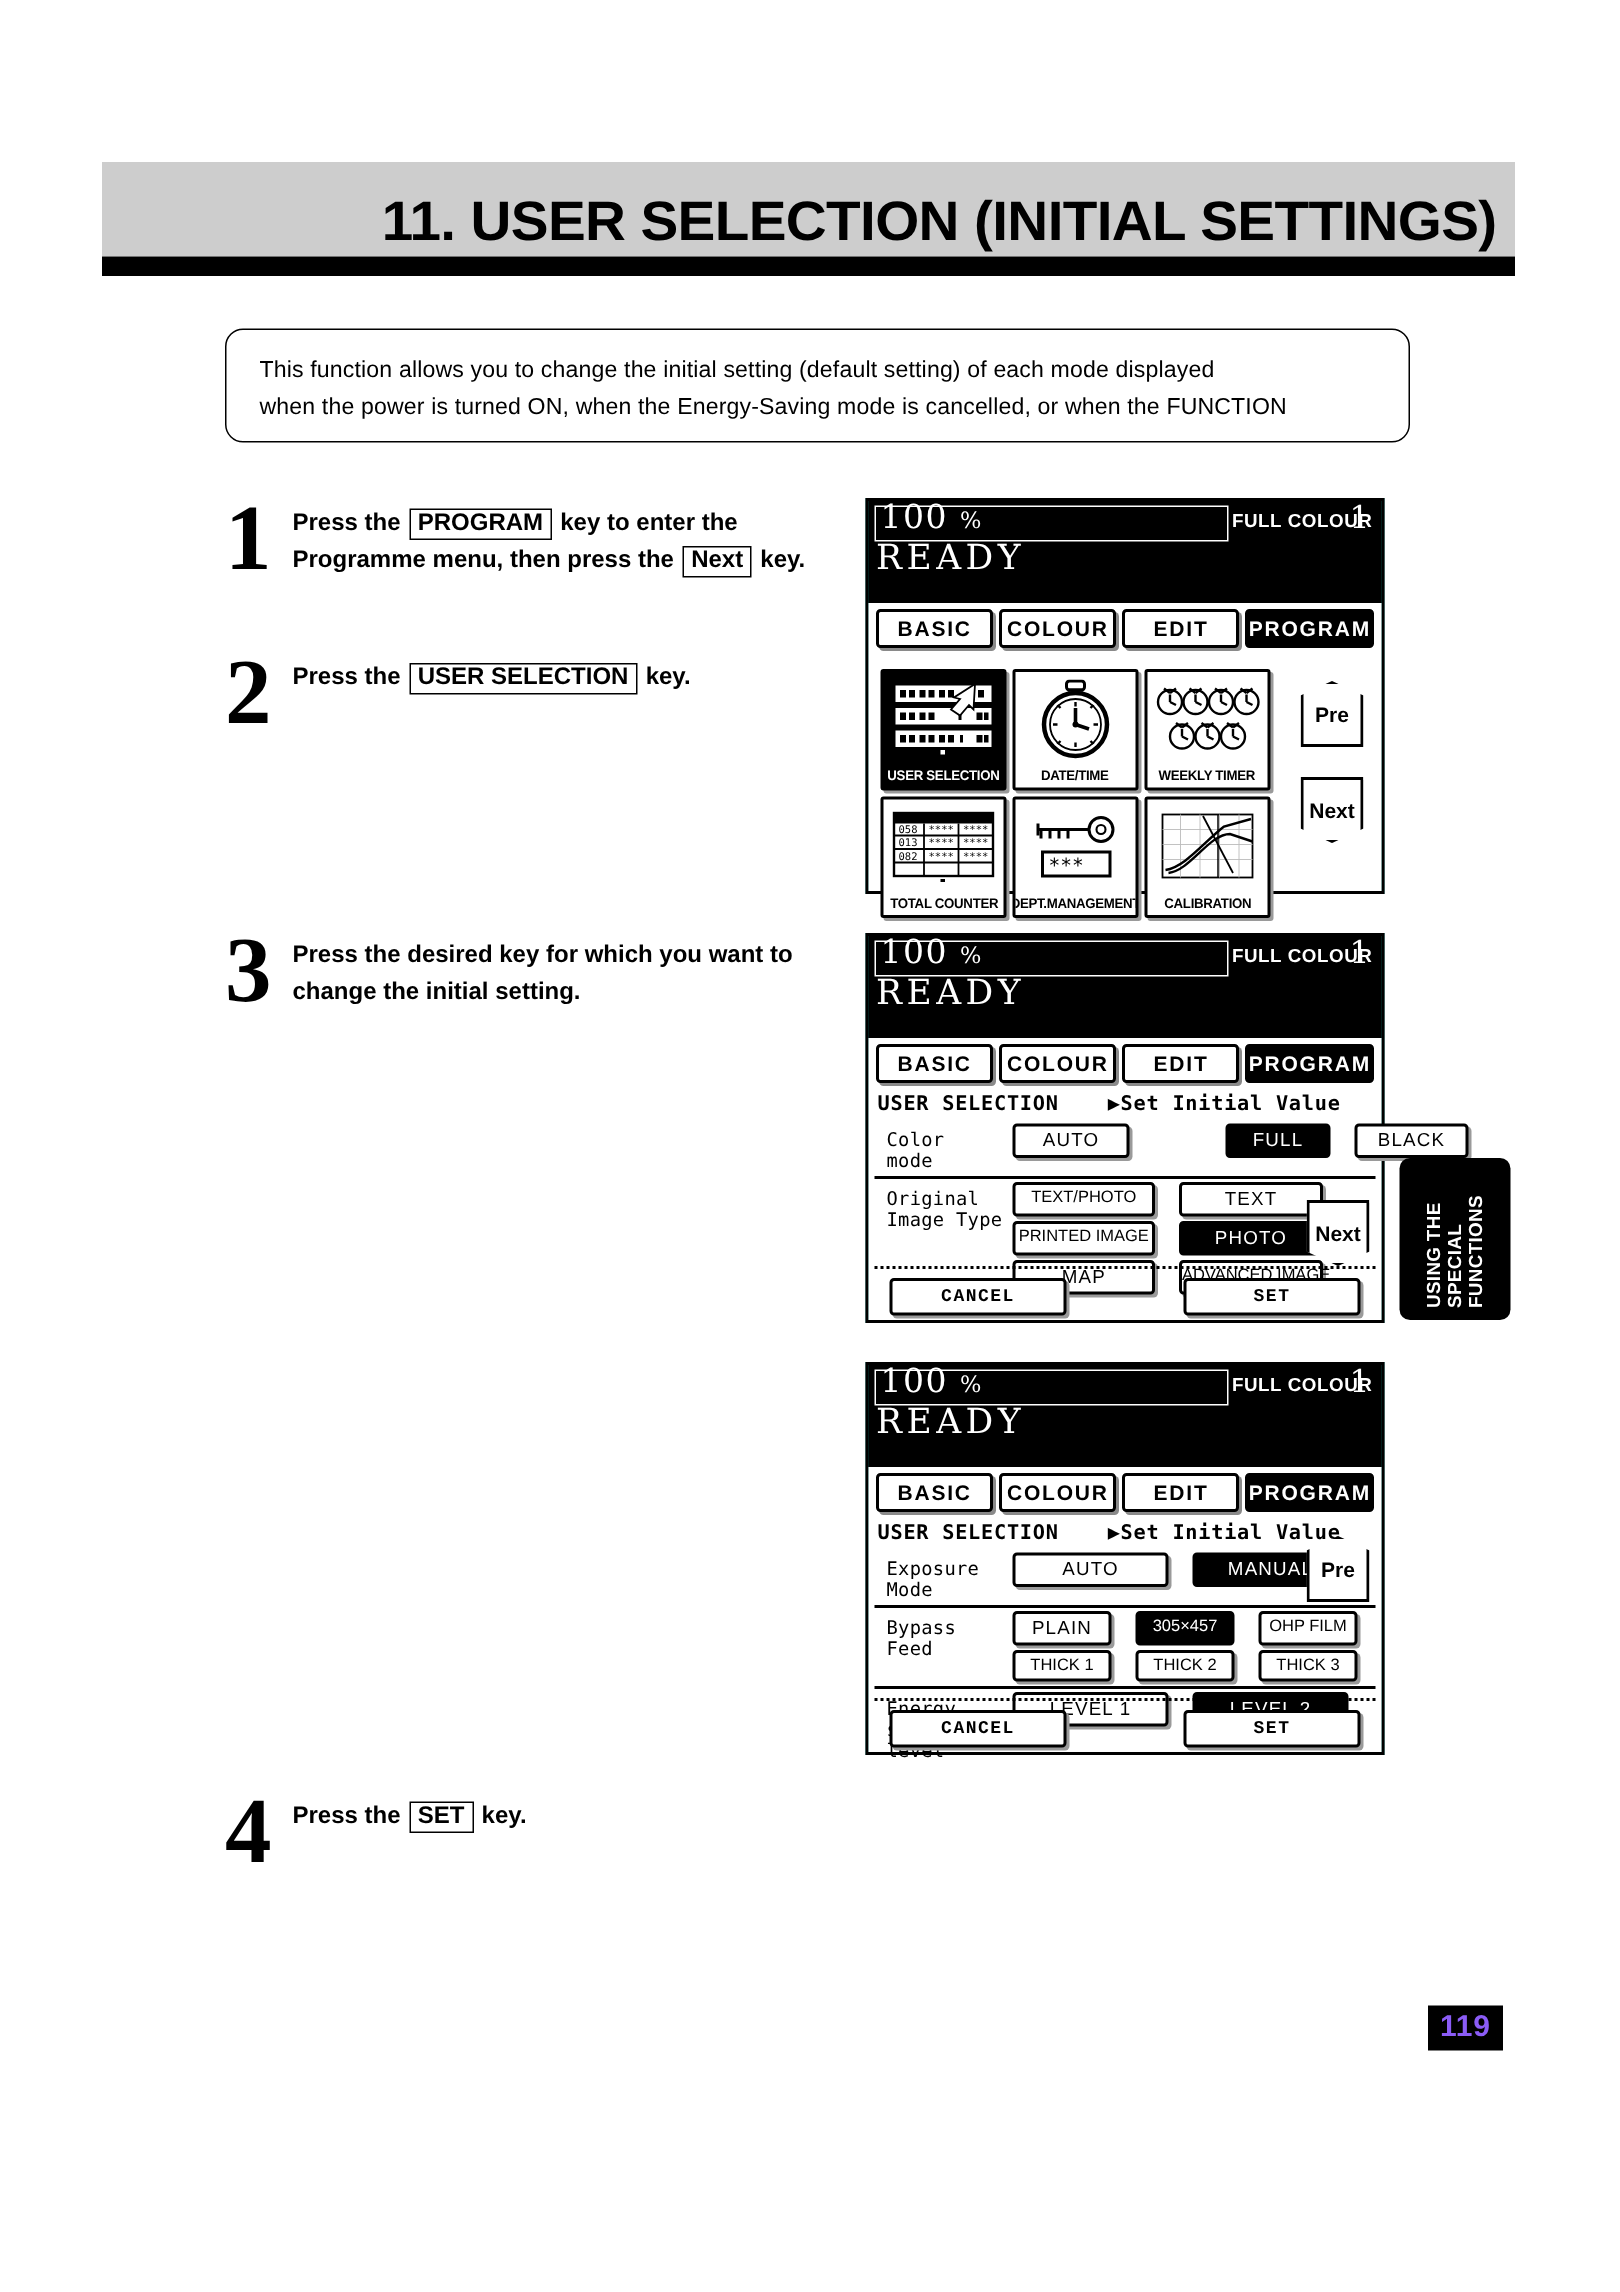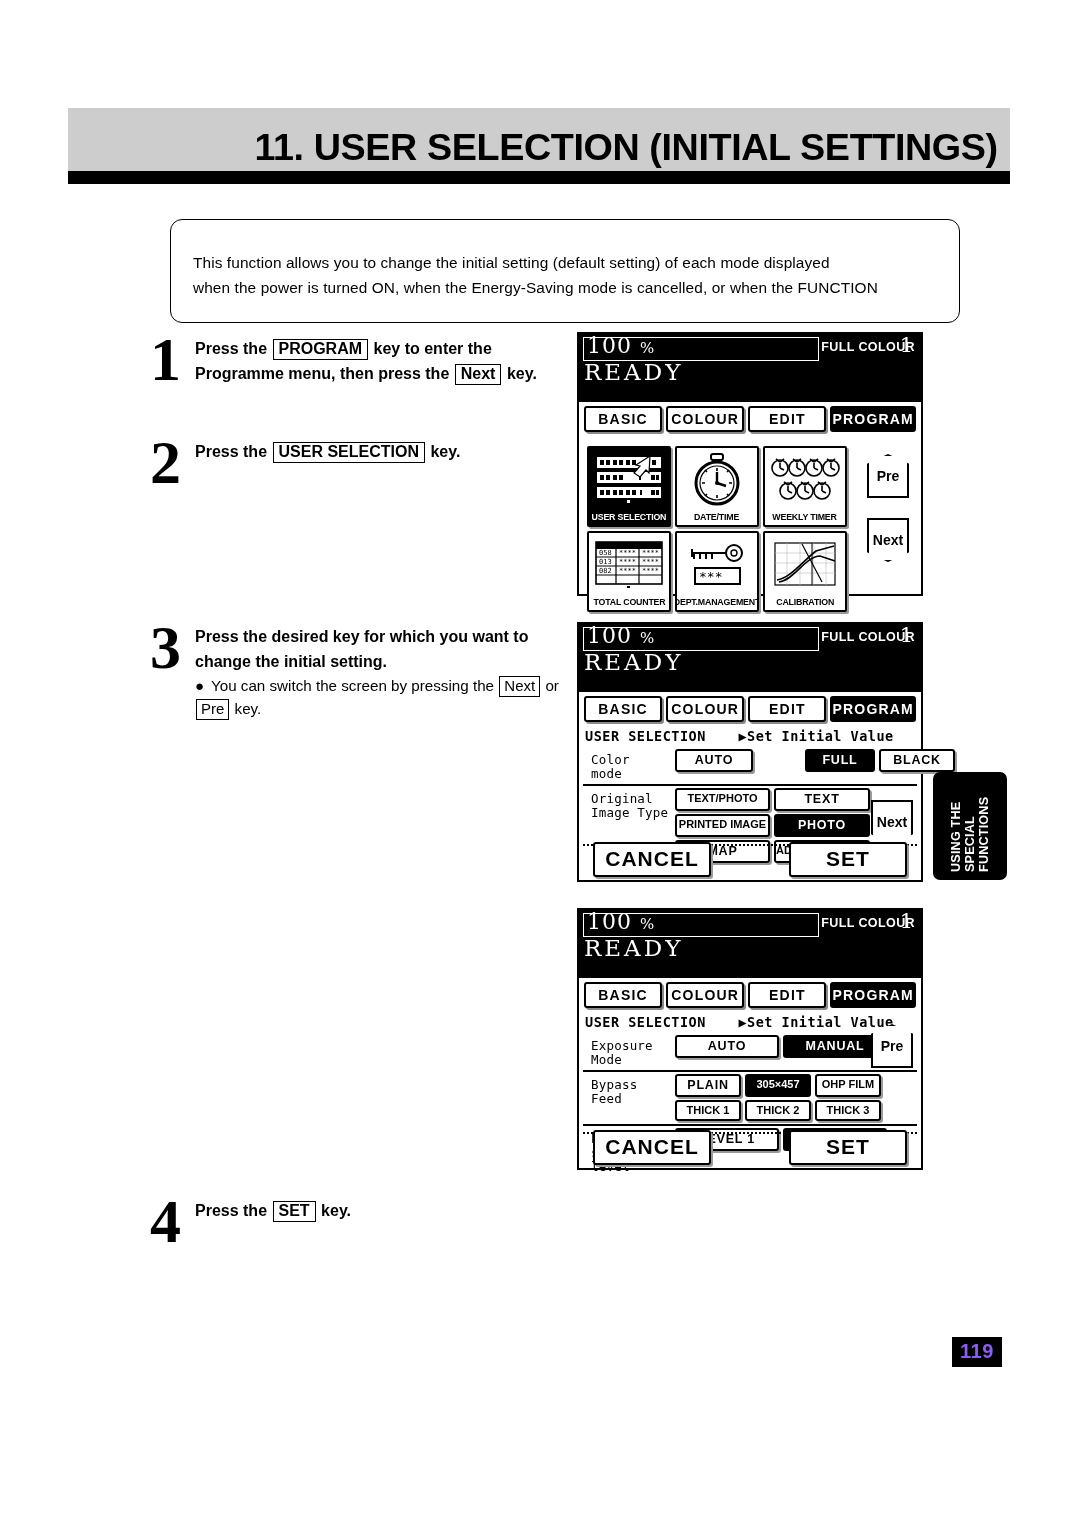--- a/index.html
+++ b/index.html
@@ -24,25 +24,24 @@
     white-space:nowrap;
     transform:scaleX(1.02);
     transform-origin:right bottom;
   }
   .header-rule{
     position:absolute;left:68px;top:171px;width:942px;height:13px;background:#000;
   }
 
   
   .intro-box{
-    position:absolute;left:150px;top:219px;width:790px;height:104px;
+    position:absolute;left:150px;top:219px;width:790px;height:76px;
     border:1.5px solid #000;border-radius:12px;
     box-sizing:border-box;
-    padding:30px 18px 0 22px;
-    margin-left:20px;
+    padding:14px 18px 0 22px;
   }
   .intro-box p{
     margin:0;font-size:15.4px;line-height:25px;
     letter-spacing:0.1px;
   }
   .intro-l2{letter-spacing:-0.15px;}
 
   
   .step{position:absolute;}
   .step-num{
@@ -160,43 +159,44 @@
   .setrow:first-of-type{border-top:none;}
   .setlbl{
     width:92px;flex:0 0 92px;
     font-family:"DejaVu Sans Mono", monospace;
     font-size:12.5px;line-height:14px;
     padding-left:8px;padding-top:4px;
     box-sizing:border-box;
     letter-spacing:0.2px;
   }
   .setbtns{flex:1;display:flex;flex-direction:column;gap:3px;}
-  .btnline{display:flex;gap:4px;font-weight:bold;}
+  .btnline{display:flex;gap:16px;}
   .ebtn{
     border:2px solid #000;border-radius:3px;background:#fff;
     box-shadow:2px 2px 0 #9a9a9a;
     font-family:"Liberation Sans", sans-serif;
     font-size:12.5px;text-align:center;
     padding:2px 0 3px 0;
     box-sizing:border-box;
     letter-spacing:0.8px;
     white-space:nowrap;
   }
   .ebtn.sel{background:#000;color:#fff;box-shadow:none;}
   .ebtn.narrow{letter-spacing:0;font-size:11px;}
 
   .footrow{
     position:absolute;left:0;right:0;bottom:3px;
     display:flex;justify-content:space-between;
     padding:0 14px;box-sizing:border-box;
   }
   .footrow .ebtn{
-    width:118px;font-size:21px;font-weight:bold;letter-spacing:1px;
+    width:118px;font-size:12px;font-weight:bold;letter-spacing:1px;
     padding:3px 0 4px 0;
     border-width:2px;
+    font-family:Liberation Mono, monospace;
   }
   .footsep{
     position:absolute;left:4px;right:4px;bottom:34px;
     border-top:2px dotted #000;height:0;
   }
 
   
   .sidetab{
     position:absolute;left:933px;top:772px;width:74px;height:108px;
     background:#000;border-radius:7px;
@@ -255,28 +255,20 @@
       <span class="kcap">USER SELECTION</span>
       <span>key.</span>
     </p>
   </div>
 </div>
 
 <div class="step" style="left:150px;top:618px;width:430px;">
   <div class="step-num">3</div>
   <div class="step-body" style="width:385px;">
     <p>Press the desired key for which you want to change the initial setting.</p>
-    <p class="sub">
-      <span class="bullet">●</span>
-      <span>You can switch the screen by pressing the</span>
-      <span class="kcap sm">Next</span>
-      <span>or</span>
-      <span class="kcap sm">Pre</span>
-      <span>key.</span>
-    </p>
   </div>
 </div>
 
 <div class="step" style="left:150px;top:1192px;width:420px;">
   <div class="step-num">4</div>
   <div class="step-body" style="width:375px;">
     <p>
       <span>Press the</span>
       <span class="kcap">SET</span>
       <span>key.</span>

